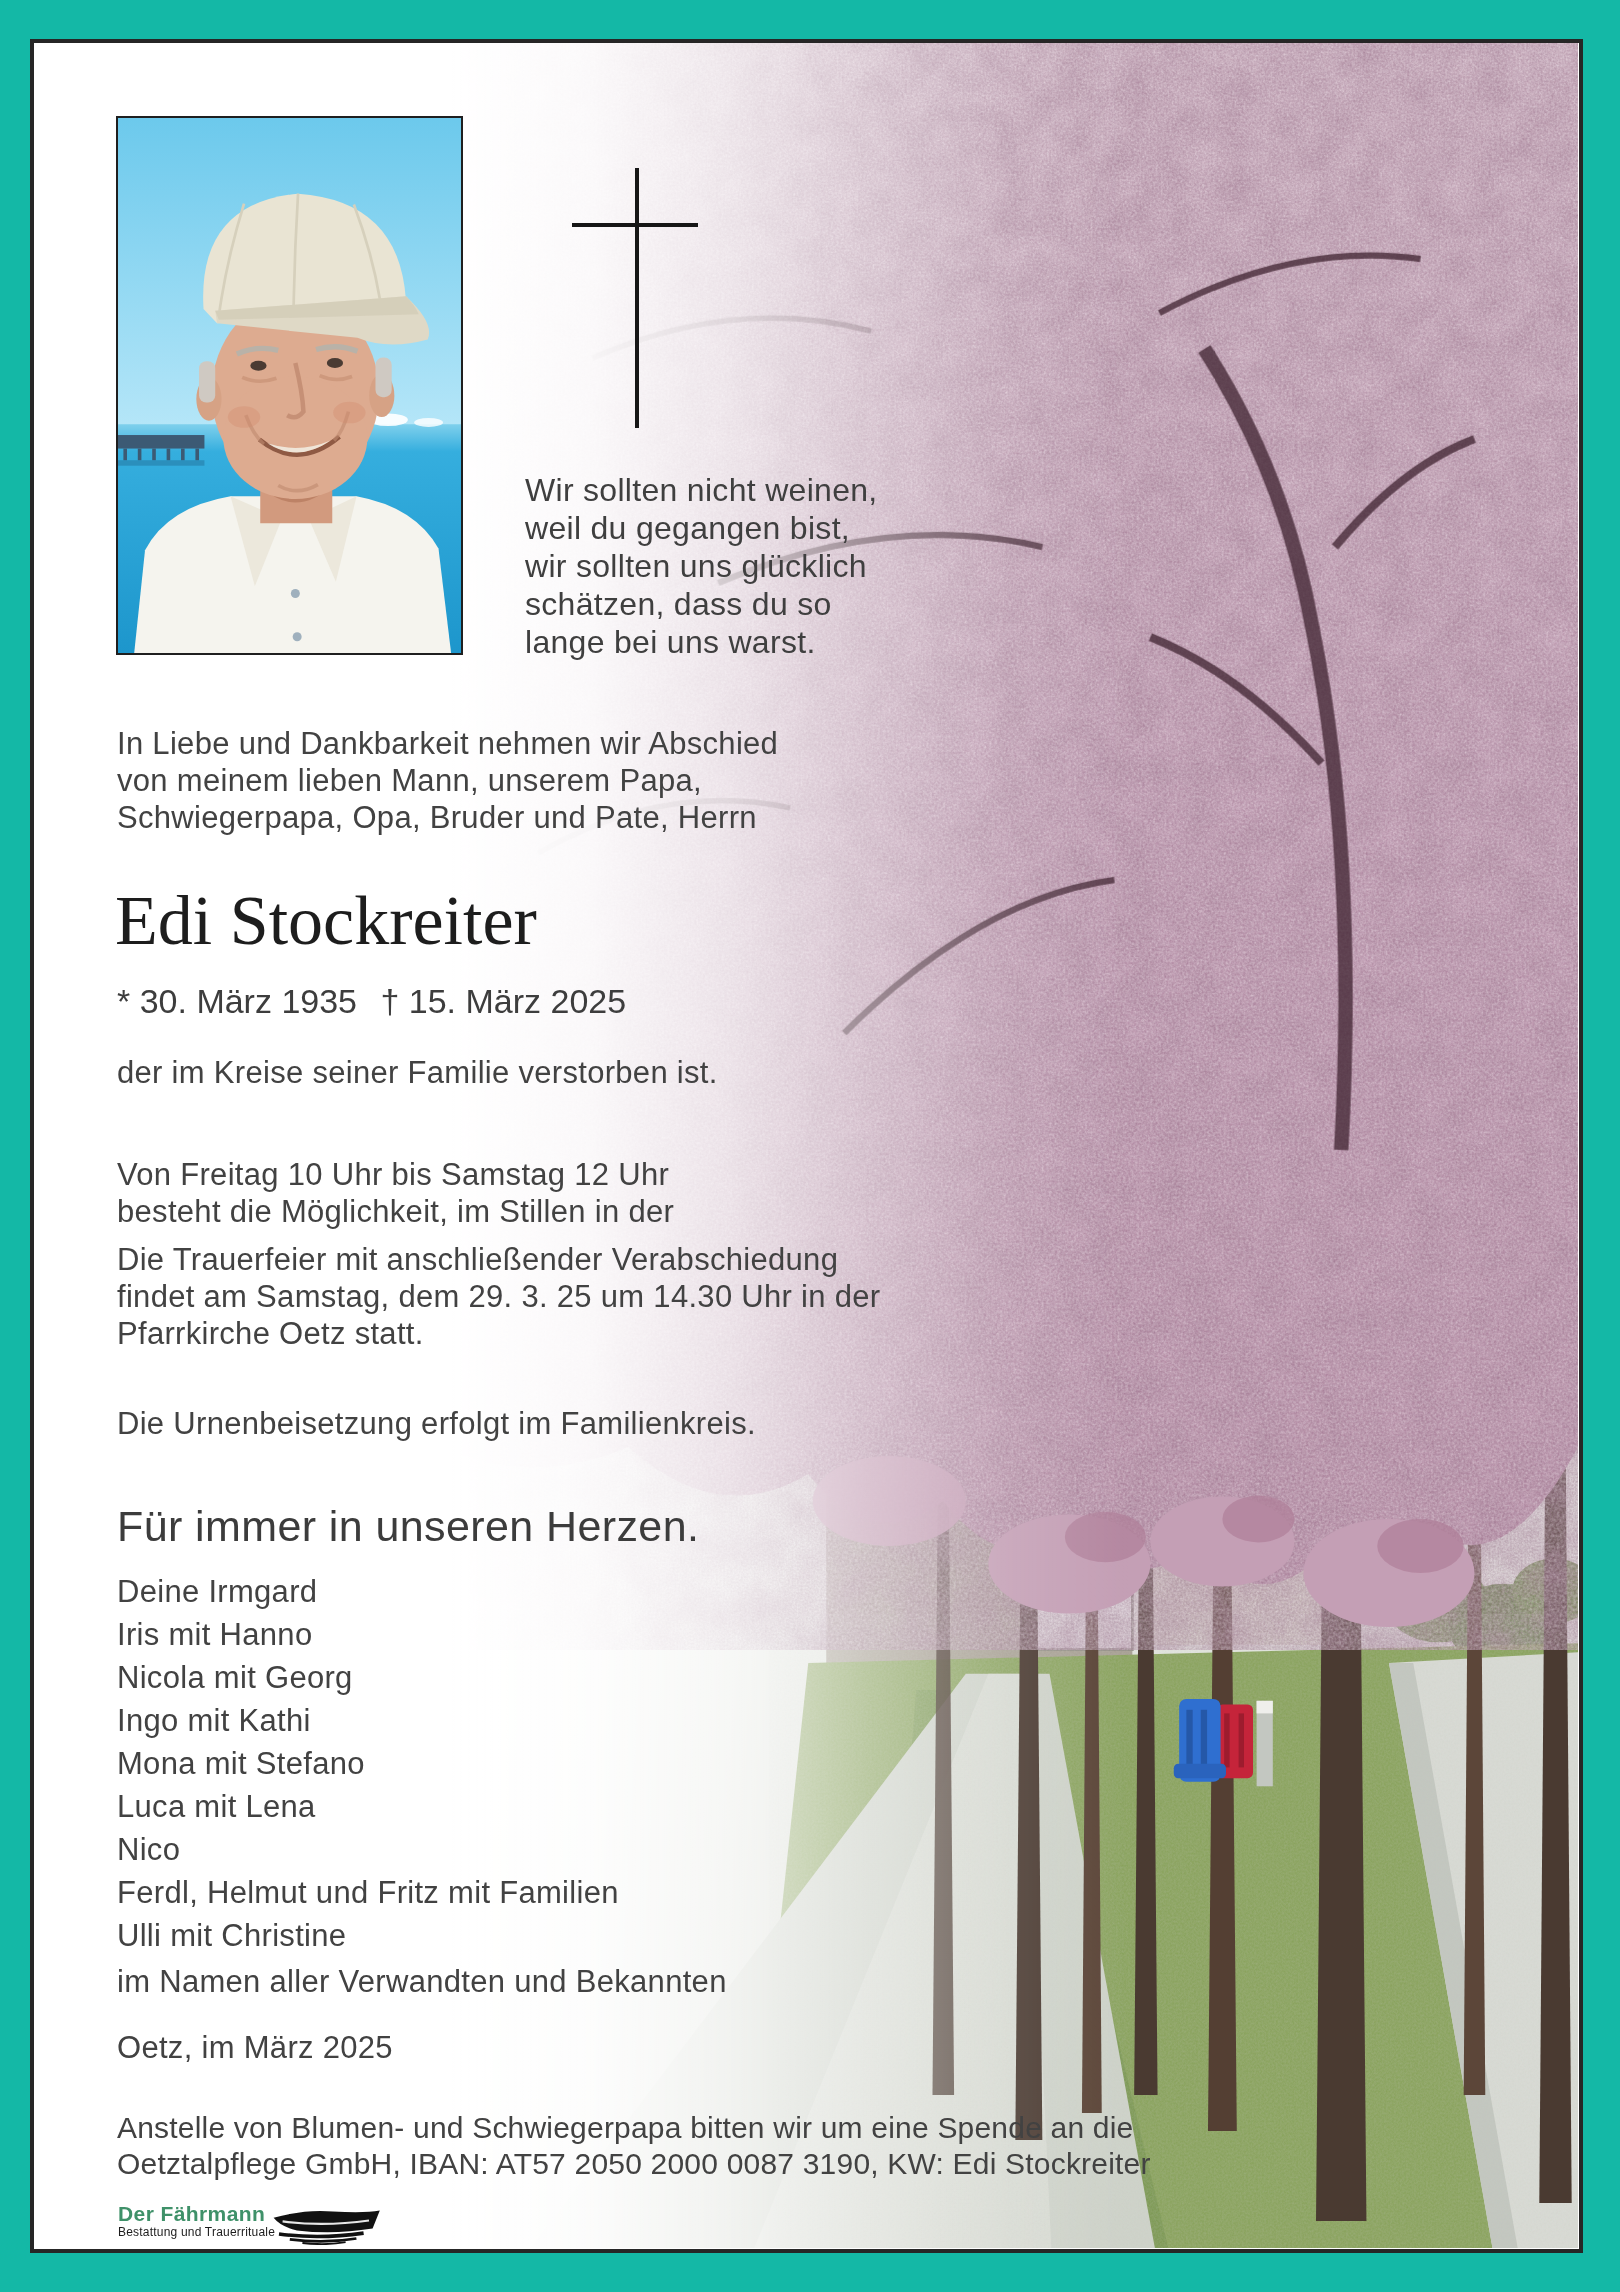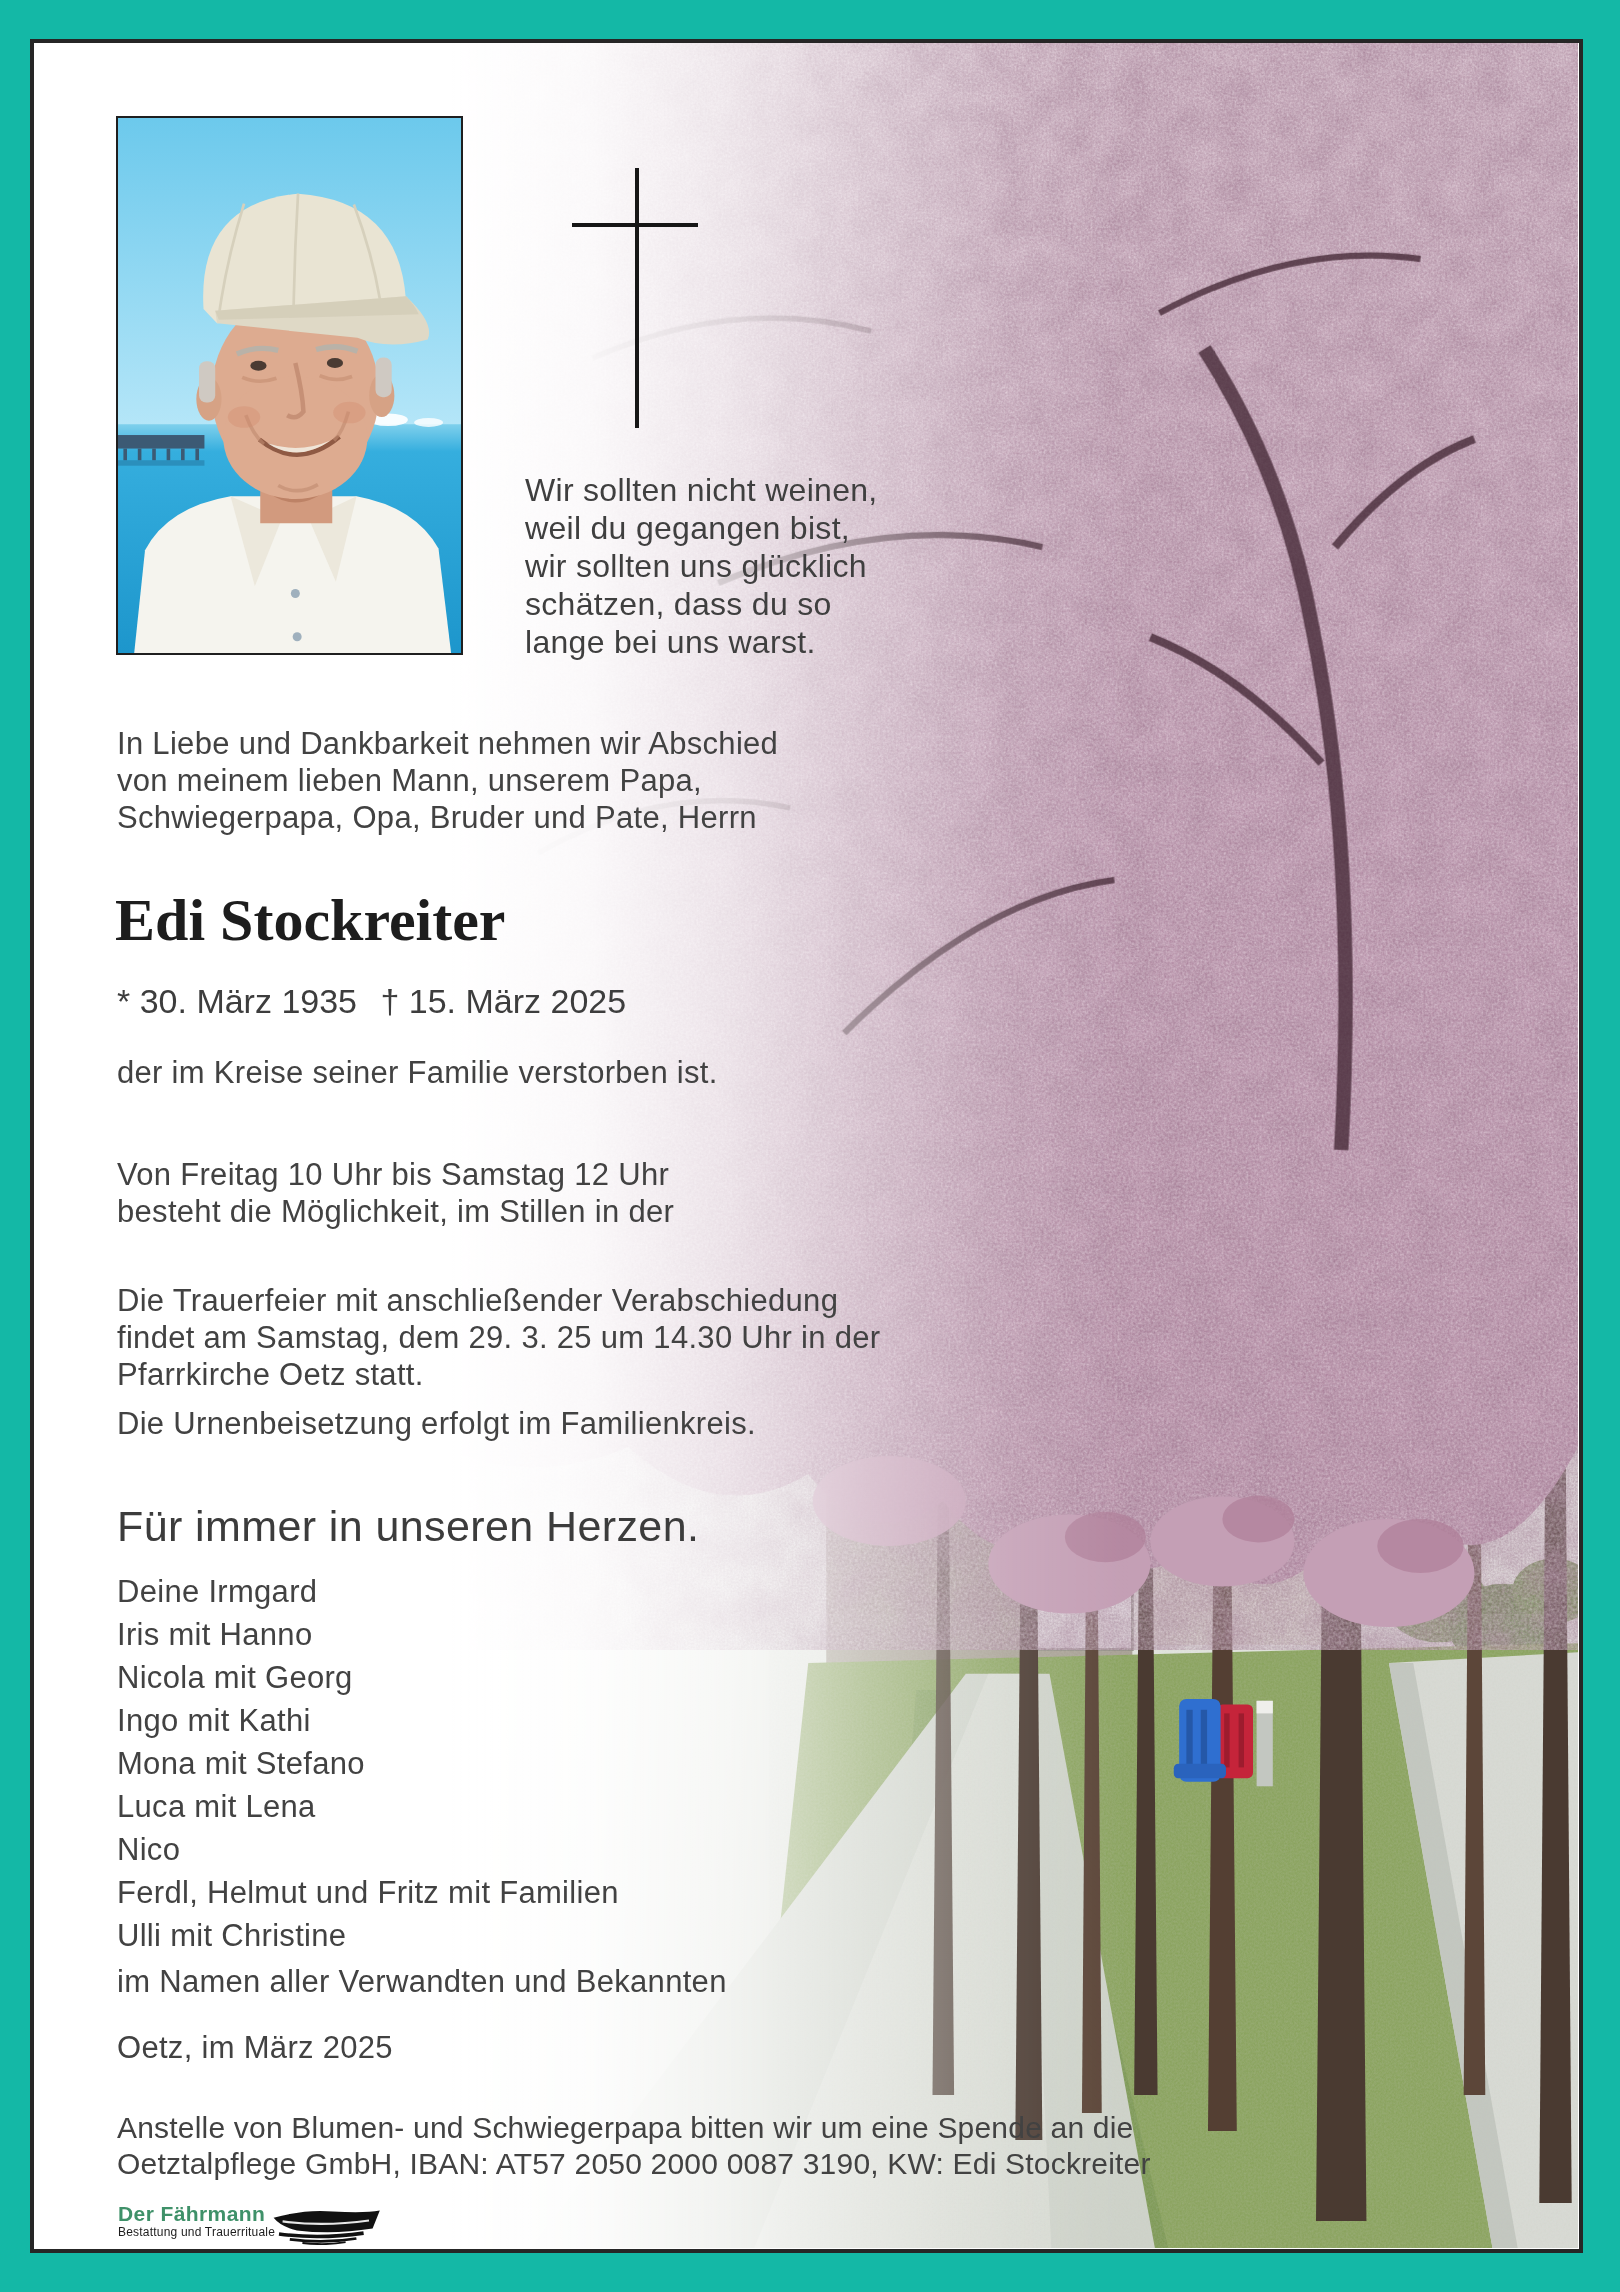--- a/index.html
+++ b/index.html
@@ -28,28 +28,28 @@
     border:2.7px solid #1f1f1f;box-sizing:content-box;background:#9adcf5;
   }
   #portrait-photo svg{display:block;width:343px;height:535px;}
   #memorial-cross{position:absolute;z-index:3;}
   #cross-vertical{position:absolute;left:601px;top:125px;width:3.6px;height:260px;background:#161616;}
   #cross-horizontal{position:absolute;left:538px;top:180px;width:126px;height:3.6px;background:#161616;}
   .quote-block{left:491px;top:428px;font-size:32px;line-height:38px;color:#3f3f3f;letter-spacing:0.3px;}
   .body-text{font-size:31px;line-height:37px;color:#424242;letter-spacing:0.3px;}
   #announcement{left:83px;top:682px;}
   #deceased-name{
-    left:81px;top:830px;font-family:"Liberation Serif", serif;font-weight:700;
-    font-size:60px;line-height:95px;color:#1d1d1d;letter-spacing:0px;white-space:nowrap;
+    left:81px;top:830px;font-family:"Liberation Serif", serif;font-weight:400;
+    font-size:70px;line-height:95px;color:#1d1d1d;letter-spacing:0px;white-space:nowrap;
   }
   #dates-row{left:83px;top:938px;font-size:34px;line-height:40px;color:#3d3d3d;}
   #dates-row .death-part{margin-left:23.4px;margin-top:6px;}
   #death-context{left:83px;top:1011px;}
   #viewing-paragraph{left:83px;top:1113px;}
-  #service-paragraph{left:83px;top:1239px;}
+  #service-paragraph{left:83px;top:1198px;}
   #burial-line{left:83px;top:1362px;}
   #farewell-heading{left:83px;top:1460px;font-size:43px;line-height:47px;color:#3c3c3c;letter-spacing:0.4px;}
   #mourners-list{left:83px;top:1527px;font-size:31px;line-height:43px;color:#424242;letter-spacing:0.3px;}
   #on-behalf{left:83px;top:1920px;}
   #place-date{left:83px;top:1986px;}
   #donation-note{left:83px;top:2067px;font-size:30px;line-height:36px;color:#424242;letter-spacing:0.2px;}
   #footer-logo{left:84px;top:2160px;z-index:4;}
   #brand-name{font-size:21px;line-height:21.6px;font-weight:bold;color:#3F9169;letter-spacing:0.4px;}
   #brand-tagline{font-size:12px;line-height:14.4px;color:#1c1c1c;letter-spacing:0.2px;}
   #boat-icon{position:absolute;left:236px;top:2162px;width:117px;height:40px;z-index:4;}

